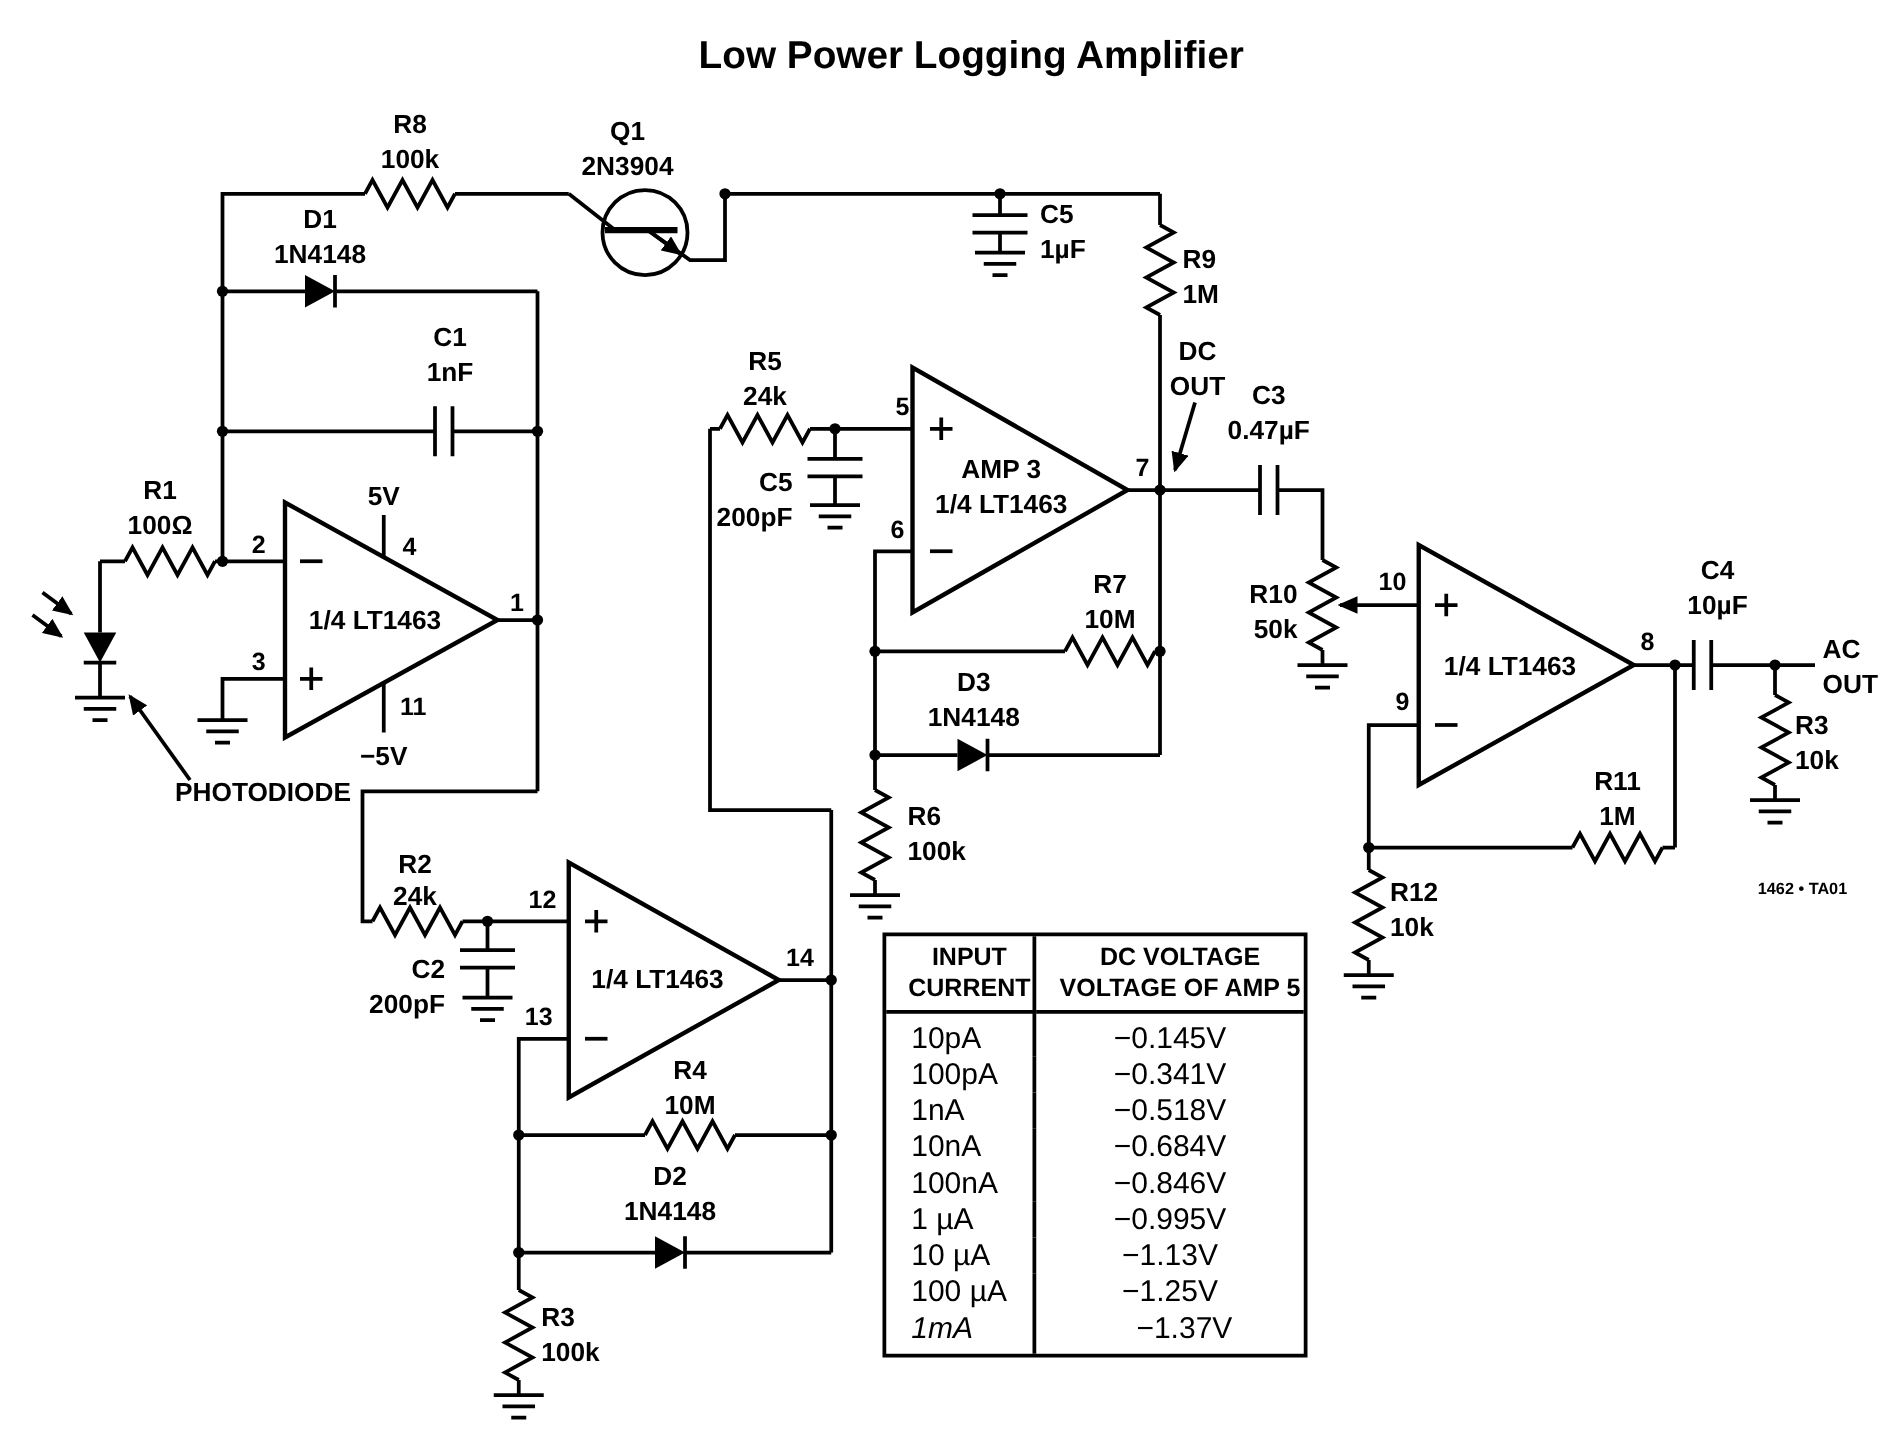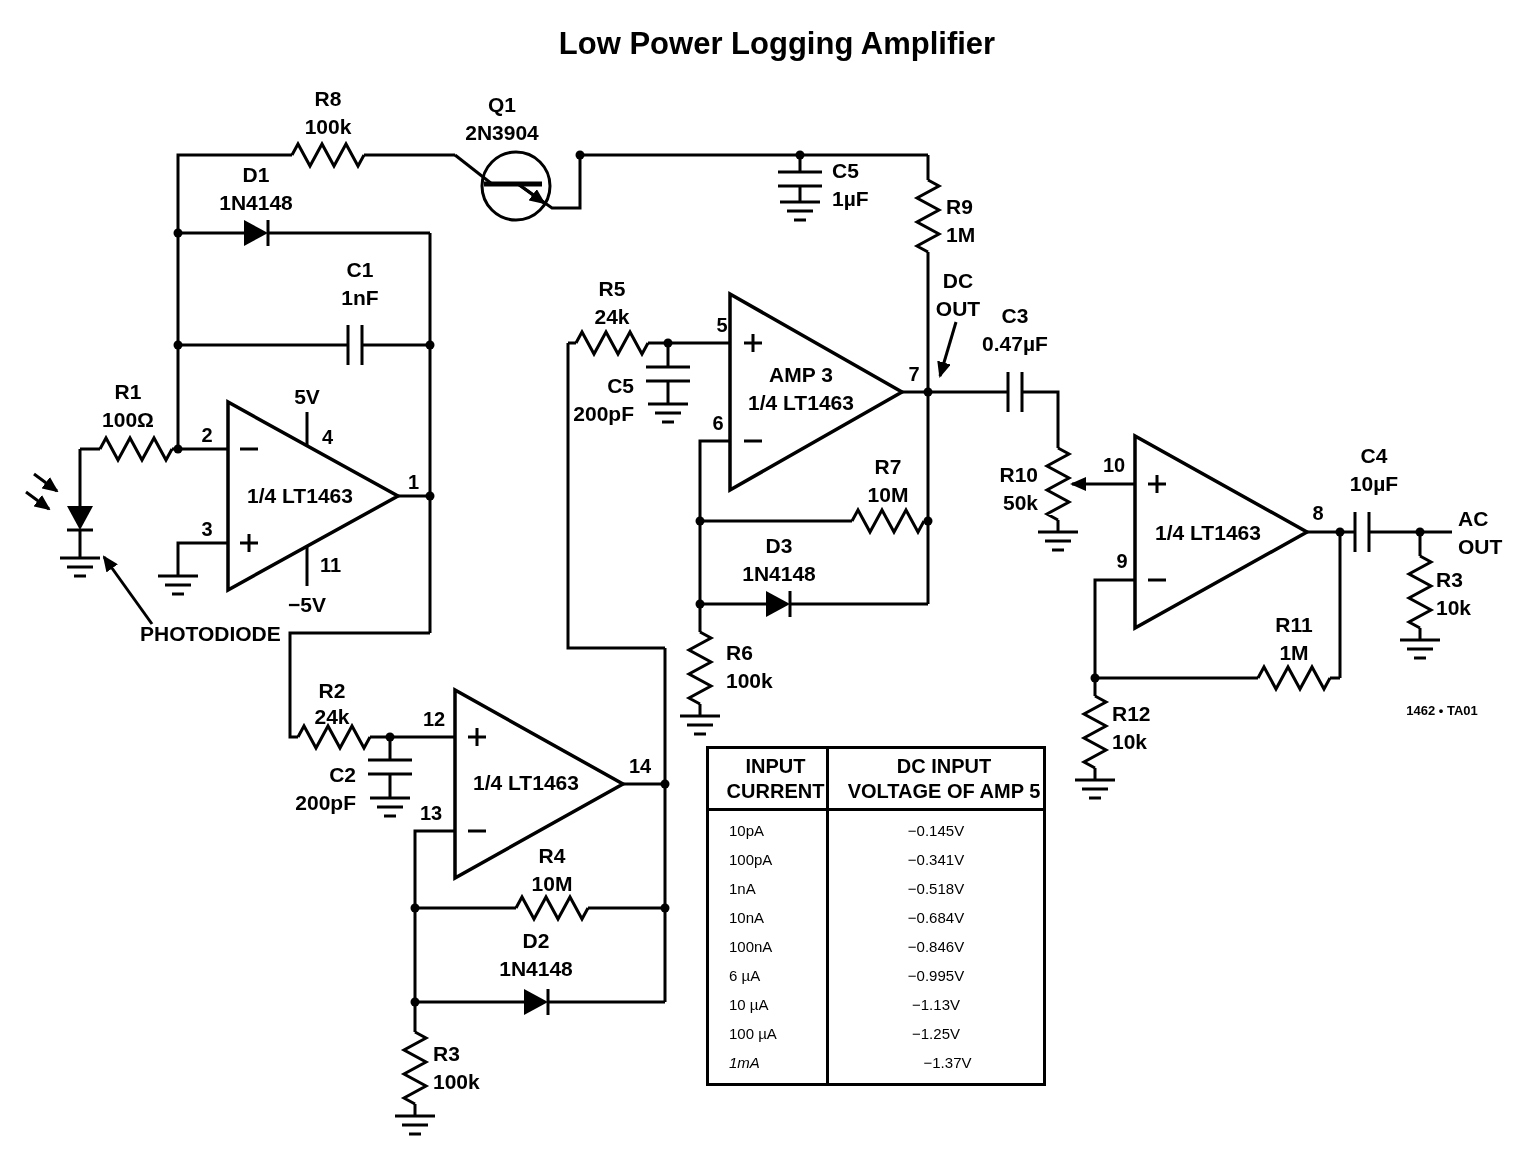--- a/index.html
+++ b/index.html
@@ -27,21 +27,21 @@
   .tbl {
     position:absolute; left:706px; top:746px; width:340px;
     border:3px solid #000; background:#fff;
     display:grid; grid-template-columns:120px 1fr;
   }
   .tbl .c1 { border-right:3px solid #000; }
   .tbl .th {
     border-bottom:3px solid #000; font-weight:700; font-size:20px;
     text-align:center; padding:5px 0 4px 16px; line-height:25px; white-space:nowrap;
   }
-  .tbl .td { font-size:15px; line-height:29px; font-weight:400; }
+  .tbl .td { font-size:24px; line-height:29px; font-weight:400; }
   .tbl .td.c1 { padding-left:20px; text-align:left; }
   .tbl .td.c2 { text-align:center; }
 </style>
 </head>
 <body>
 
 <svg width="1520" height="1152" viewBox="0 0 1520 1152">
   <defs>
     <marker id="arr" markerUnits="userSpaceOnUse" markerWidth="16" markerHeight="14" refX="14" refY="7" orient="auto">
       <path d="M0,0 L16,7 L0,14 Z" fill="#000"></path>
@@ -343,35 +343,35 @@
     <circle class="dot" cx="1420" cy="532" r="4.5"></circle>
   </g>
 </svg>
 
 <div class="tbl">
   <div class="th c1">
     <div>INPUT</div>
     <div>CURRENT</div>
   </div>
   <div class="th c2">
-    <div>DC INPUT</div>
+    <div>DC VOLTAGE</div>
     <div>VOLTAGE OF AMP 5</div>
   </div>
 
 <div class="td c1" style="padding-top: 5px;">10pA</div>
     <div class="td c2" style="padding-top: 5px;">−0.145V</div>
     <div class="td c1">100pA</div>
     <div class="td c2">−0.341V</div>
     <div class="td c1">1nA</div>
     <div class="td c2">−0.518V</div>
     <div class="td c1">10nA</div>
     <div class="td c2">−0.684V</div>
     <div class="td c1">100nA</div>
     <div class="td c2">−0.846V</div>
-    <div class="td c1">6 µA</div>
+    <div class="td c1">1 µA</div>
     <div class="td c2">−0.995V</div>
     <div class="td c1">10 µA</div>
     <div class="td c2">−1.13V</div>
     <div class="td c1">100 µA</div>
     <div class="td c2">−1.25V</div>
     <div class="td c1" style="padding-bottom: 6px; font-style: italic;">1mA</div>
     <div class="td c2" style="padding-bottom: 6px; margin-left: 23px;">−1.37V</div>
   </div>
 
 </body></html>

